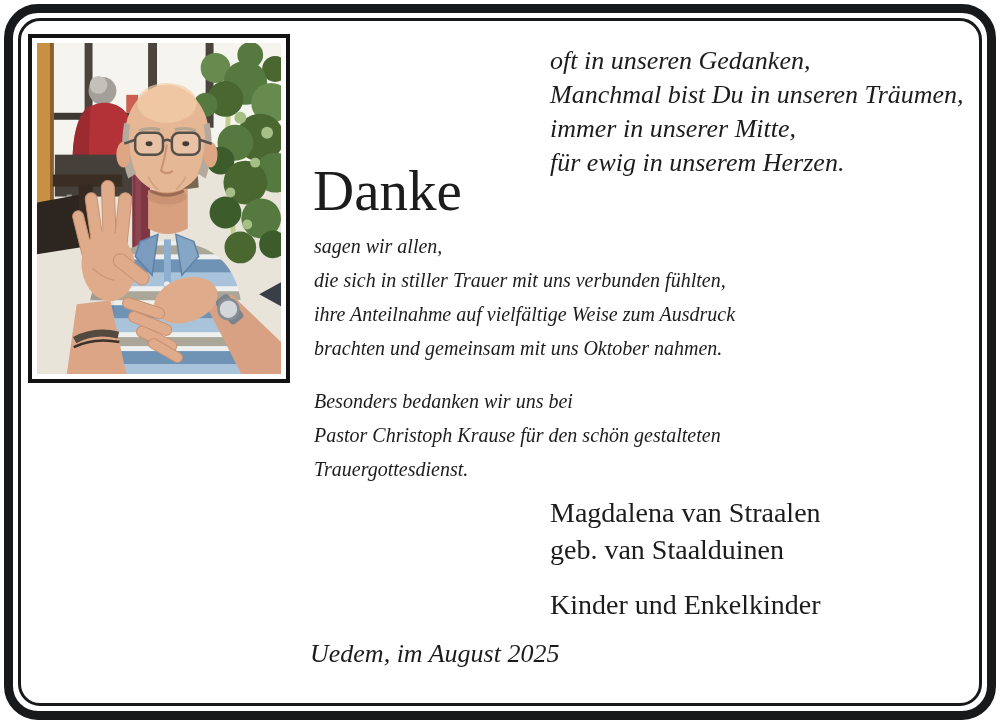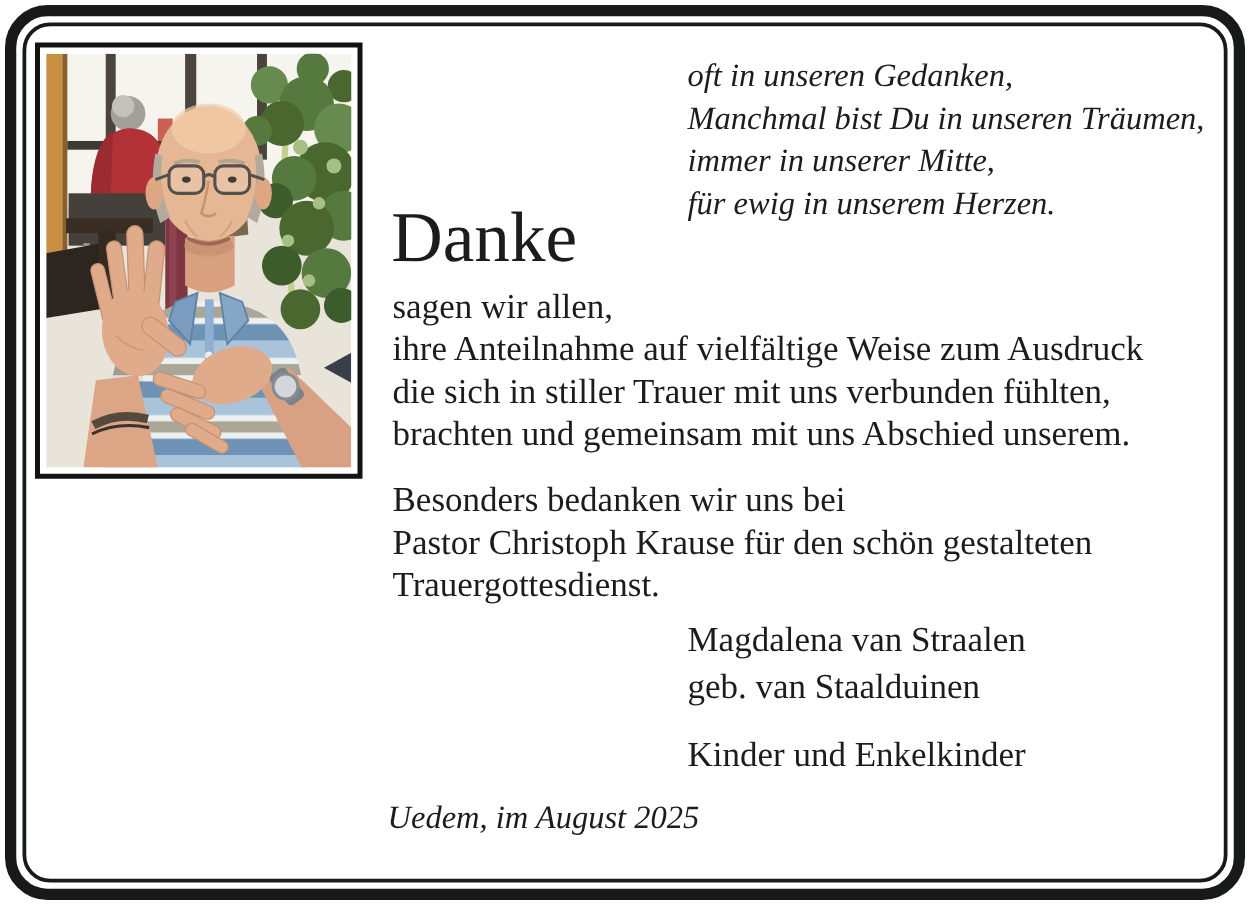--- a/index.html
+++ b/index.html
@@ -48,21 +48,21 @@
     left: 550px; top: 44px;
     font-style: italic;
     font-size: 26px; line-height: 34px;
   }
   .poem-line { white-space: nowrap; }
   .danke {
     position: absolute;
     left: 313px; top: 166px;
     font-size: 57px; line-height: 50px;
   }
-  .para { position: absolute; left: 314px; font-size: 28px; line-height: 34px; }
+  .para { position: absolute; left: 314px; font-size: 20px; line-height: 34px; font-style: italic; }
   .para-1 { top: 229px; }
   .para-2 { top: 384px; }
   .para-line { white-space: nowrap; }
   .signature {
     position: absolute;
     left: 550px; top: 494px;
     font-size: 28px; line-height: 37px;
   }
   .sig-line { white-space: nowrap; }
   .sig-children { margin-top: 18px; }
@@ -223,23 +223,23 @@
     <div class="poem-line">oft in unseren Gedanken,</div>
     <div class="poem-line">Manchmal bist Du in unseren Träumen,</div>
     <div class="poem-line">immer in unserer Mitte,</div>
     <div class="poem-line">für ewig in unserem Herzen.</div>
   </div>
 
   <div class="danke">Danke</div>
 
   <div class="para para-1">
     <div class="para-line">sagen wir allen,</div>
+    <div class="para-line">die sich in stiller Trauer mit uns verbunden fühlten,</div>
     <div class="para-line">ihre Anteilnahme auf vielfältige Weise zum Ausdruck</div>
-    <div class="para-line">die sich in stiller Trauer mit uns verbunden fühlten,</div>
-    <div class="para-line">brachten und gemeinsam mit uns Abschied unserem.</div>
+    <div class="para-line">brachten und gemeinsam mit uns Oktober nahmen.</div>
   </div>
 
   <div class="para para-2">
     <div class="para-line">Besonders bedanken wir uns bei</div>
     <div class="para-line">Pastor Christoph Krause für den schön gestalteten</div>
     <div class="para-line">Trauergottesdienst.</div>
   </div>
 
   <div class="signature">
     <div class="sig-line">Magdalena van Straalen</div>

